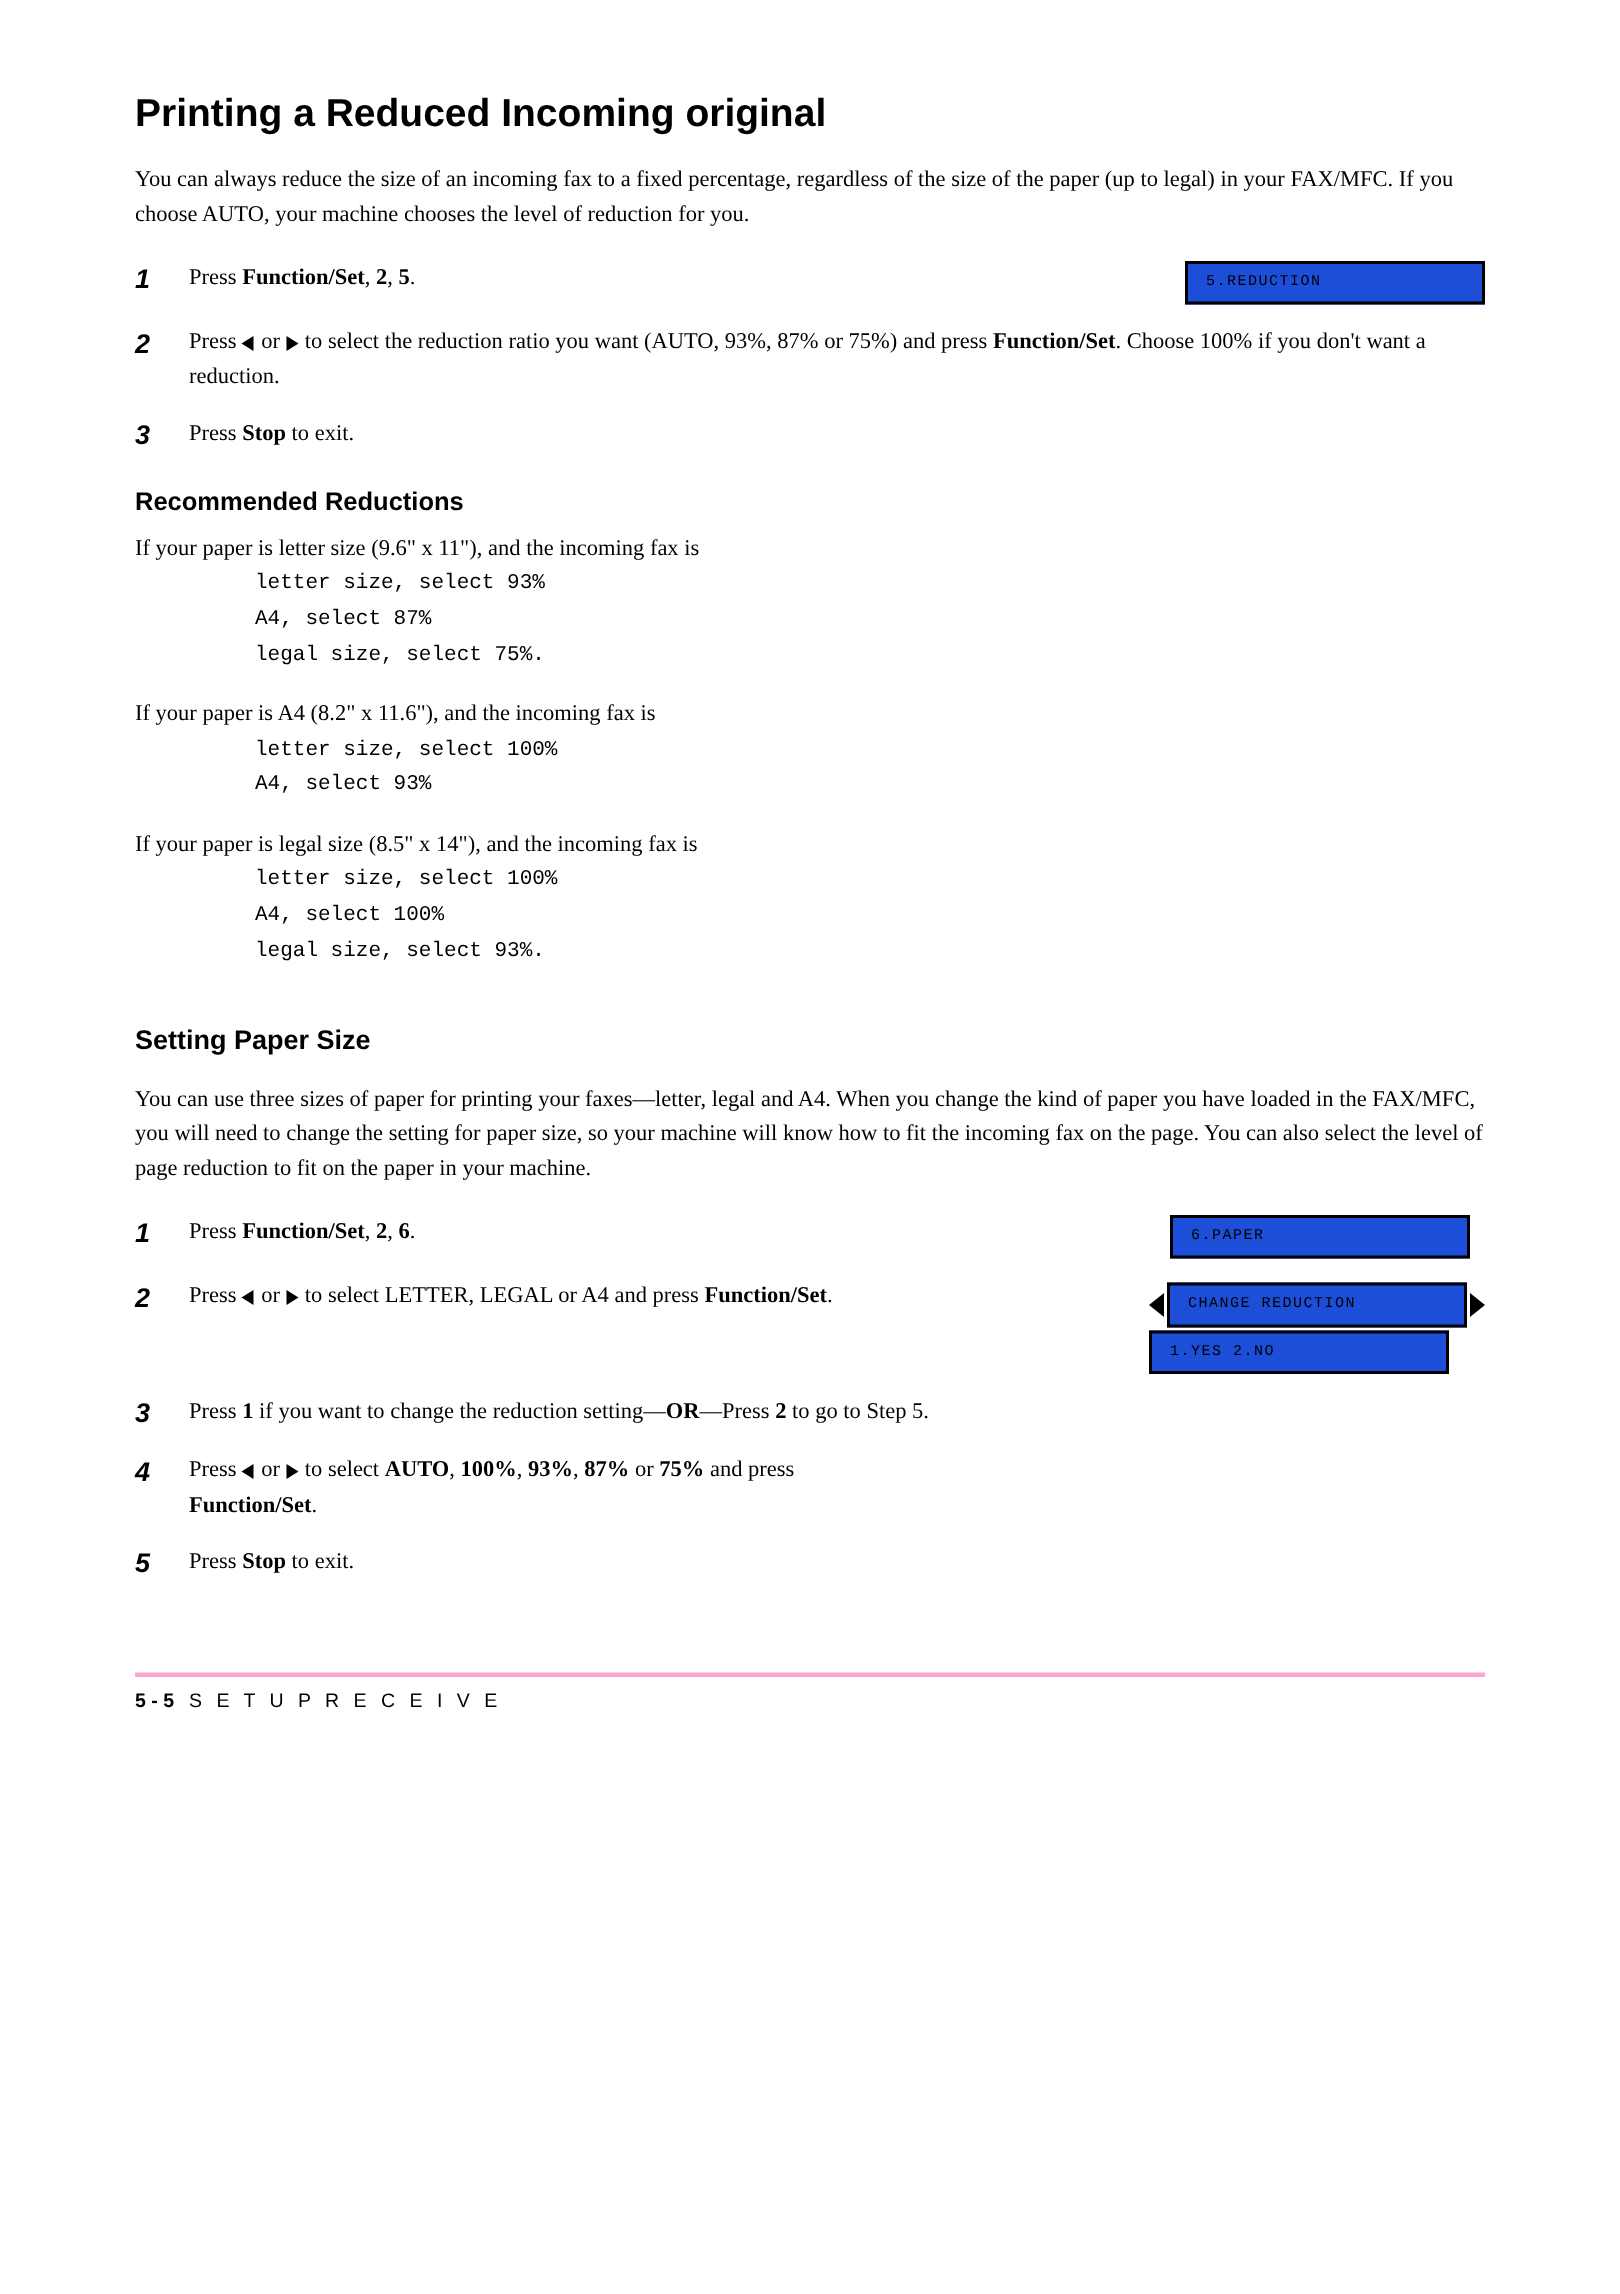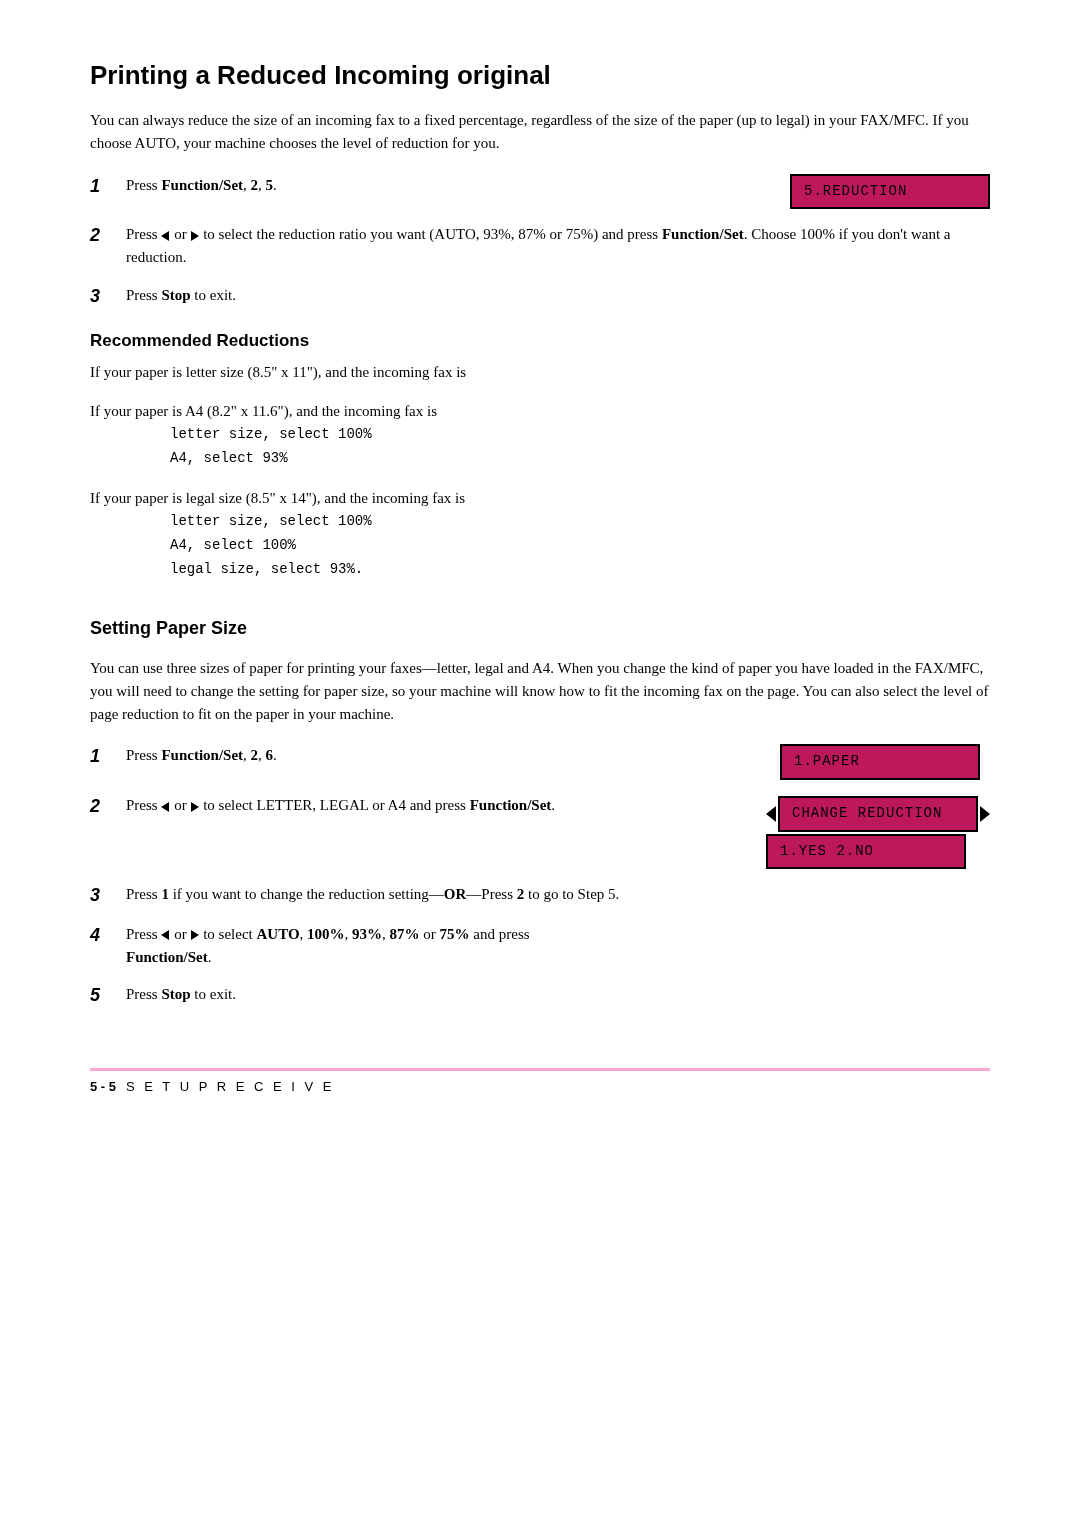--- a/index.html
+++ b/index.html
@@ -83,26 +83,26 @@
       width: 100%;
     }
 
     .step-text-block {
       flex: 1;
       padding-right: 20px;
     }
 
     .lcd-display {
       font-family: 'Courier New', Courier, monospace;
-      font-size: 14px;
+      font-size: 10px;
       border: 2px solid #000;
       padding: 5px 12px;
       min-width: 200px;
       display: inline-block;
-      background: #be185d;
+      background: #1d4ed8;
       letter-spacing: 1px;
       white-space: nowrap;
     }
 
     .lcd-group {
       display: flex;
       flex-direction: column;
       align-items: flex-start;
       min-width: 210px;
     }
@@ -231,21 +231,26 @@
       Press <strong>Stop</strong> to exit.
     </div>
   </div>
 
 </div>
 
 <div class="recommended-section">
   <h3 class="subsection-title">Recommended Reductions</h3>
 
   <div class="rec-paragraph">
-    <span>If your paper is letter size (8.5" x 11"), and the incoming fax is</span>
+    <span>If your paper is letter size (9.6" x 11"), and the incoming fax is</span>
+    <div class="rec-indent">
+      letter size, select 93%<br>
+      A4, select 87%<br>
+      legal size, select 75%.
+    </div>
   </div>
 
   <div class="rec-paragraph">
     <span>If your paper is A4 (8.2" x 11.6"), and the incoming fax is</span>
     <div class="rec-indent">
       letter size, select 100%<br>
       A4, select 93%
     </div>
   </div>
 
@@ -266,21 +271,21 @@
 <div class="steps-container">
 
   <div class="step">
     <div class="step-number"><em>1</em></div>
     <div class="step-content">
       <div class="step-row">
         <div class="step-text-block">
           Press <strong>Function/Set</strong>, <strong>2</strong>, <strong>6</strong>.
         </div>
         <div class="lcd-group">
-          <div class="lcd-display">1.PAPER</div>
+          <div class="lcd-display">6.PAPER</div>
         </div>
       </div>
     </div>
   </div>
 
   <div class="step">
     <div class="step-number"><em>2</em></div>
     <div class="step-content">
       <div class="step-row">
         <div class="step-text-block">

